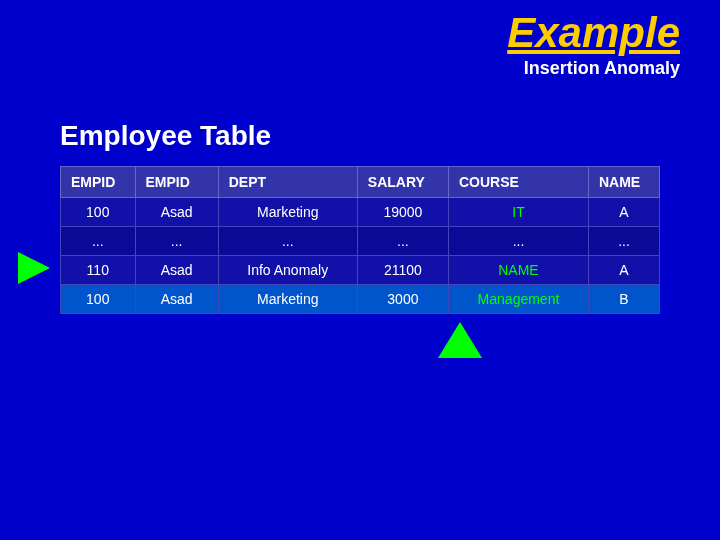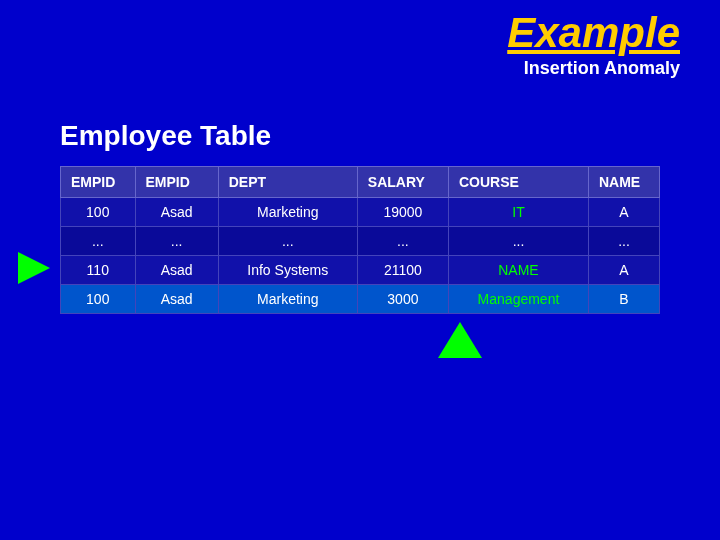--- a/index.html
+++ b/index.html
@@ -170,21 +170,21 @@
     <td>...</td>
     <td>...</td>
     <td>...</td>
     <td>...</td>
     <td style="color: white">...</td>
     <td>...</td>
   </tr>
             <tr>
     <td>110</td>
     <td>Asad</td>
-    <td>Info Systems</td>
+    <td>Info Anomaly</td>
     <td>21100</td>
     <td style="color: #00ff00">NAME</td>
     <td>A</td>
   </tr>
             <tr class="highlighted-row">
     <td>100</td>
     <td>Asad</td>
     <td>Marketing</td>
     <td>3000</td>
     <td style="color: #00ff00">Management</td>

